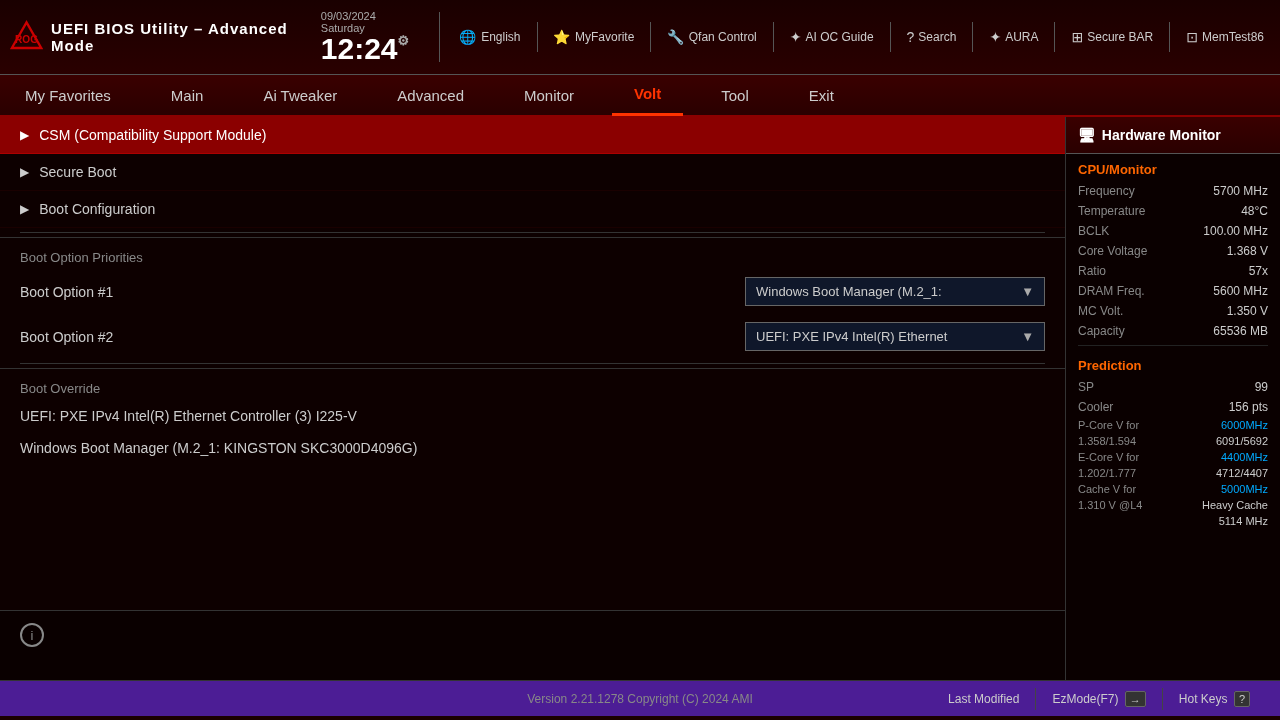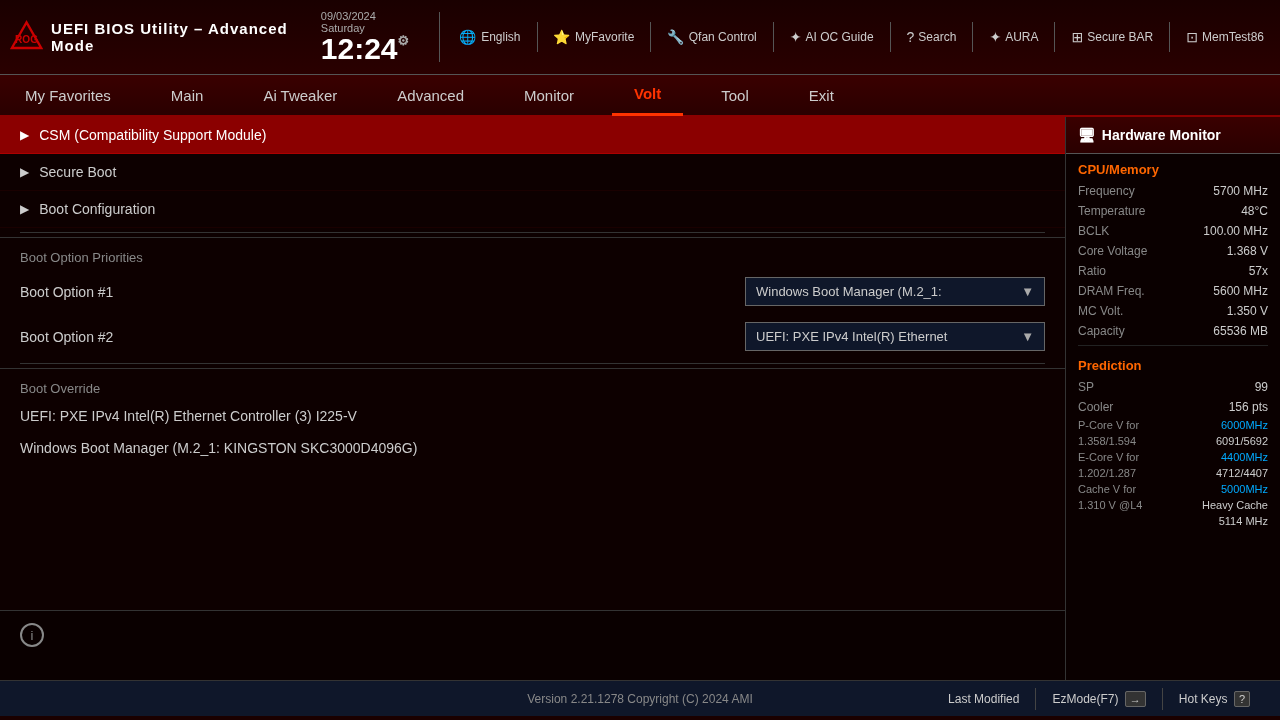--- a/index.html
+++ b/index.html
@@ -287,21 +287,21 @@
       font-size: 11px;
     }
     .hw-freq-highlight {
       color: #00aaff;
       font-size: 11px;
     }
 
     
     .footer {
       height: 36px;
-      background: #0f172a;
+      background: #4c1d95;
       border-top: 1px solid #333;
       display: flex;
       align-items: center;
       justify-content: center;
       position: relative;
     }
     .footer-version {
       color: #888;
       font-size: 12px;
       position: absolute;
@@ -480,21 +480,21 @@
       <div class="info-icon">i</div>
     </div>
   </div>
 
   <div class="hw-monitor">
     <div class="hw-monitor-header">
       <span>🖥</span>
       <span>Hardware Monitor</span>
     </div>
 
-    <div class="hw-section-title">CPU/Memory</div>
+    <div class="hw-section-title">CPU/Monitor</div>
 
     <div class="hw-row">
       <span class="hw-label">Frequency</span>
       <span class="hw-value">5700 MHz</span>
     </div>
     <div class="hw-row">
       <span class="hw-label">Temperature</span>
       <span class="hw-value">48°C</span>
     </div>
     <div class="hw-row">
@@ -540,21 +540,21 @@
     </div>
     <div class="hw-pred-row">
       <span class="hw-pred-label">1.358/1.594</span>
       <span class="hw-pred-value">6091/5692</span>
     </div>
     <div class="hw-pred-row">
       <span class="hw-pred-label">E-Core V for</span>
       <span class="hw-freq-highlight">4400MHz</span>
     </div>
     <div class="hw-pred-row">
-      <span class="hw-pred-label">1.202/1.287</span>
+      <span class="hw-pred-label">1.202/1.777</span>
       <span class="hw-pred-value">4712/4407</span>
     </div>
     <div class="hw-pred-row">
       <span class="hw-pred-label">Cache V for</span>
       <span class="hw-freq-highlight">5000MHz</span>
     </div>
     <div class="hw-pred-row">
       <span class="hw-pred-label">1.310 V @L4</span>
       <span class="hw-pred-value">Heavy Cache</span>
     </div>

